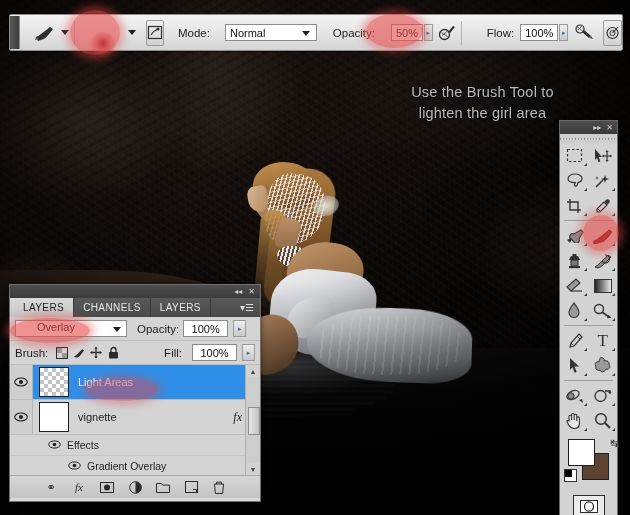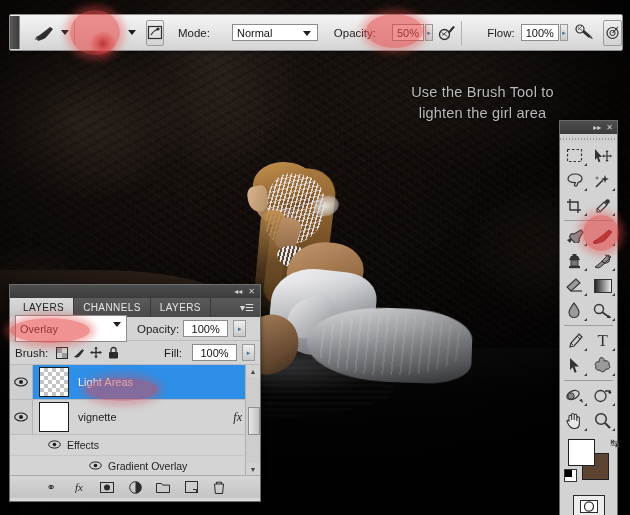--- a/index.html
+++ b/index.html
@@ -137,22 +137,22 @@
   .lp-top{height:13px;background:linear-gradient(180deg,#4d4d4d,#3c3c3c);
     display:flex;align-items:center;justify-content:flex-end;padding-right:5px;gap:6px;}
   .lp-top span{color:#cfcfcf;font-size:8px;line-height:8px;}
   .lp-tabs{height:19px;background:linear-gradient(180deg,#5a5a5a,#4a4a4a);display:flex;align-items:stretch;}
   .lp-tab{padding:0 9px;display:flex;align-items:center;font-size:10px;color:#e6e6e6;
     border-right:1px solid #3a3a3a;letter-spacing:.4px;}
   .lp-tab.active{background:linear-gradient(180deg,#d9d9d9,#c6c6c6);color:#202020;padding-left:13px;}
   .lp-menu{margin-left:auto;display:flex;align-items:center;padding:0 6px;color:#dcdcdc;font-size:10px;}
   .lp-row{height:23px;background:#d4d4d4;border-bottom:1px solid #bdbdbd;
     display:flex;align-items:center;padding:0 5px;gap:4px;}
-  .blendsel{width:112px;height:27px;background:#fff;border:1px solid #8c8c8c;
-    display:flex;align-items:center;padding:0 4px;font-size:11px;color:#111;box-sizing:border-box;position:relative;}
+  .blendsel{width:112px;height:17px;background:#fff;border:1px solid #8c8c8c;
+    display:flex;align-items:flex-start;padding:0 21px;font-size:11px;color:#111;box-sizing:border-box;position:relative;}
   .blendsel .caret{position:absolute;right:5px;top:6px;margin:0;}
   .lockicons{display:flex;align-items:center;gap:5px;}
   .lk{width:12px;height:12px;display:flex;align-items:center;justify-content:center;}
   .lp-list{position:relative;height:110px;background:#d4d4d4;overflow:hidden;}
   .lrow{height:34px;display:flex;align-items:center;border-bottom:1px solid #bcbcbc;position:relative;}
   .lrow.sel{background:#2f8fe8;}
   .eye{width:22px;height:34px;display:flex;align-items:center;justify-content:center;
     border-right:1px solid #b4b4b4;background:#cfcfcf;}
   .thumb{width:28px;height:28px;border:1px solid #1d1d1d;margin-left:6px;background:#fff;}
   .thumb.checker{background-image:
@@ -258,21 +258,21 @@
 
     <div class="iconbtn framed" style="margin-left:10px">
       <svg width="16" height="15" viewBox="0 0 16 15">
           <rect x="1.5" y="1.5" width="13" height="12" fill="none" stroke="#2e2e2e" stroke-width="1.2"></rect>
           <path d="M4 10c2-3 4-5 7-6" stroke="#2e2e2e" stroke-width="1.2" fill="none"></path>
           <circle cx="11" cy="4" r="1.6" fill="#2e2e2e"></circle>
         </svg>
     </div>
 
     <div class="lbl" style="margin-left:14px">Mode:</div>
-    <div class="fld" style="width:145px;margin-left:22px;position:relative">
+    <div class="fld" style="width:145px;margin-left:15px;position:relative">
       <span>Normal</span>
       <span class="caret" style="position:absolute;right:6px;top:6px;margin:0"></span>
     </div>
 
     <div class="lbl" style="margin-left:16px">Opacity:</div>
     <div class="fld" style="width:42px;margin-left:16px;justify-content:flex-end">
       <span>50%</span>
     </div>
     <div class="spin">
       <span>▸</span>
@@ -409,21 +409,21 @@
       <div class="subrow">
         <span class="eyes">
           <svg width="13" height="9" viewBox="0 0 13 9">
               <ellipse cx="6.5" cy="4.5" rx="5.8" ry="3.6" fill="none" stroke="#1f1f1f" stroke-width="1"></ellipse>
               <circle cx="6.5" cy="4.5" r="1.8" fill="#1f1f1f"></circle>
             </svg>
         </span>
         <span>Effects</span>
       </div>
 
-      <div class="subrow" style="padding-left:79px">
+      <div class="subrow" style="padding-left:58px">
         <span class="eyes">
           <svg width="13" height="9" viewBox="0 0 13 9">
               <ellipse cx="6.5" cy="4.5" rx="5.8" ry="3.6" fill="none" stroke="#1f1f1f" stroke-width="1"></ellipse>
               <circle cx="6.5" cy="4.5" r="1.8" fill="#1f1f1f"></circle>
             </svg>
         </span>
         <span>Gradient Overlay</span>
       </div>
 
       <div class="lp-scroll">

